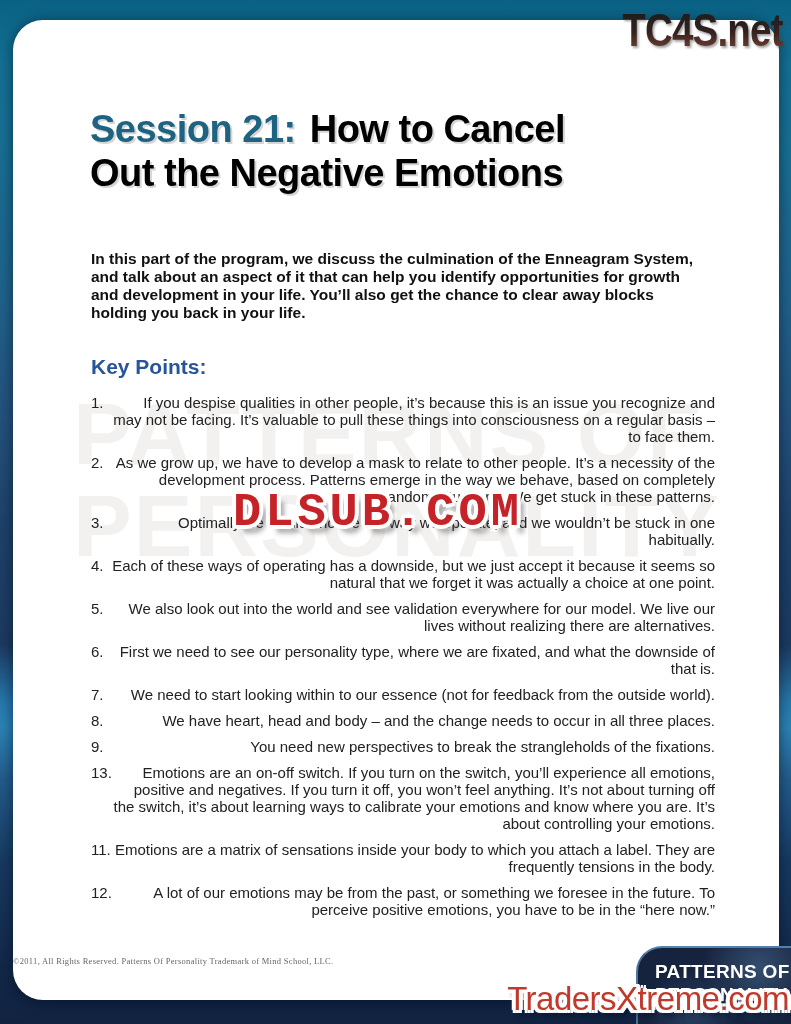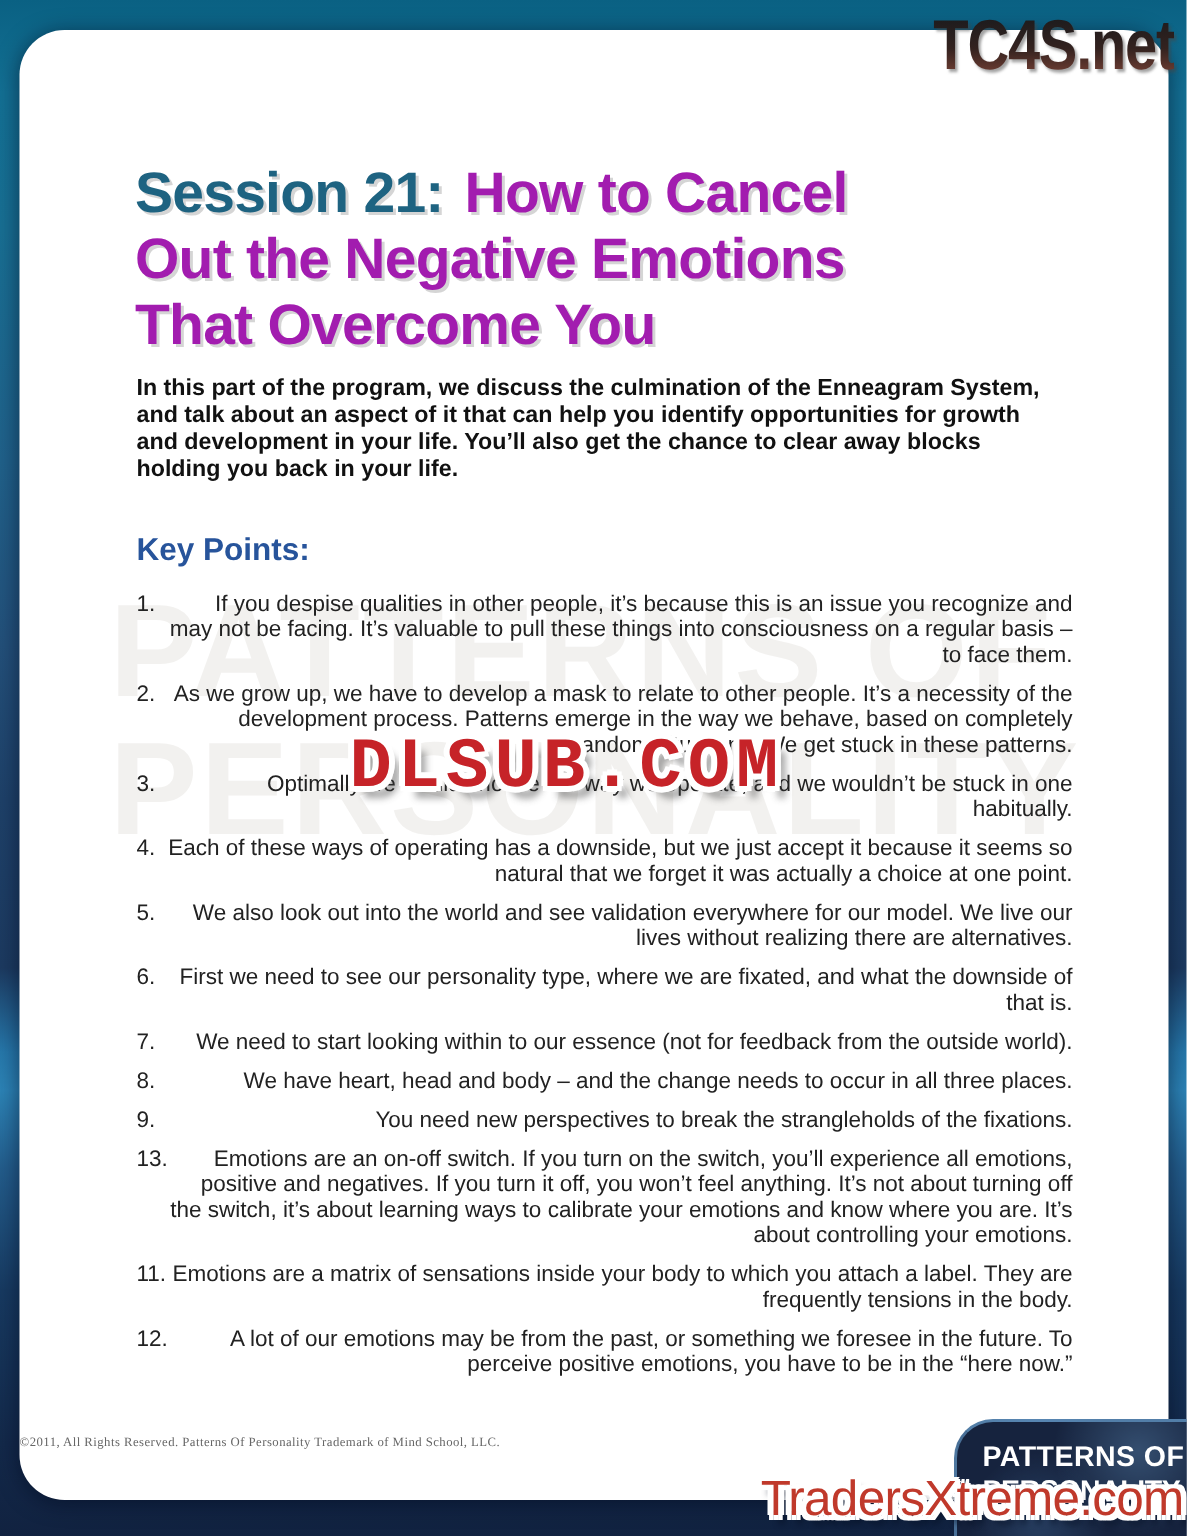--- a/index.html
+++ b/index.html
@@ -26,21 +26,21 @@
     color:rgba(168,158,148,0.15);
     z-index:0;white-space:nowrap;
   }
   .title{
     position:absolute;left:77px;top:62px;width:620px;
     font-weight:bold;font-size:38px;line-height:44px;letter-spacing:-0.5px;
     text-shadow:2px 2px 0 rgba(150,150,150,0.4);
     z-index:2;
   }
   .title .dark{color:#1e6381;}
-  .title .blue{color:#a21caf;}
+  .title .blue{color:#000000;}
   .title .sp{display:inline-block;width:14px;}
   .intro{
     position:absolute;left:78px;top:214px;width:608px;
     font-weight:bold;font-size:15.5px;line-height:18px;color:#111;
     z-index:2;
   }
   .kp-heading{
     position:absolute;left:78px;top:318px;
     font-weight:bold;font-size:21px;color:#27549b;
     z-index:2;
@@ -110,21 +110,20 @@
 <div class="page">
 
   <div class="ghost-wm">
     <div>PATTERNS OF</div>
     <div>PERSONALITY</div>
   </div>
 
   <h1 class="title">
     <span class="dark">Session 21:</span><span class="sp"></span><span class="blue">How to Cancel</span><br>
     <span class="blue">Out the Negative Emotions</span><br>
-    <span class="blue">That Overcome You</span>
   </h1>
 
   <p class="intro">In this part of the program, we discuss the culmination of the Enneagram System, and talk about an aspect of it that can help you identify opportunities for growth and development in your life. You’ll also get the chance to clear away blocks holding you back in your life.</p>
 
   <h2 class="kp-heading">Key Points:</h2>
 
   <div class="kp-list">
     <div class="kp-item">
         <span class="kp-num">1.</span>
         <span class="kp-text">If you despise qualities in other people, it’s because this is an issue you recognize and may not be facing. It’s valuable to pull these things into consciousness on a regular basis – to face them.</span>

